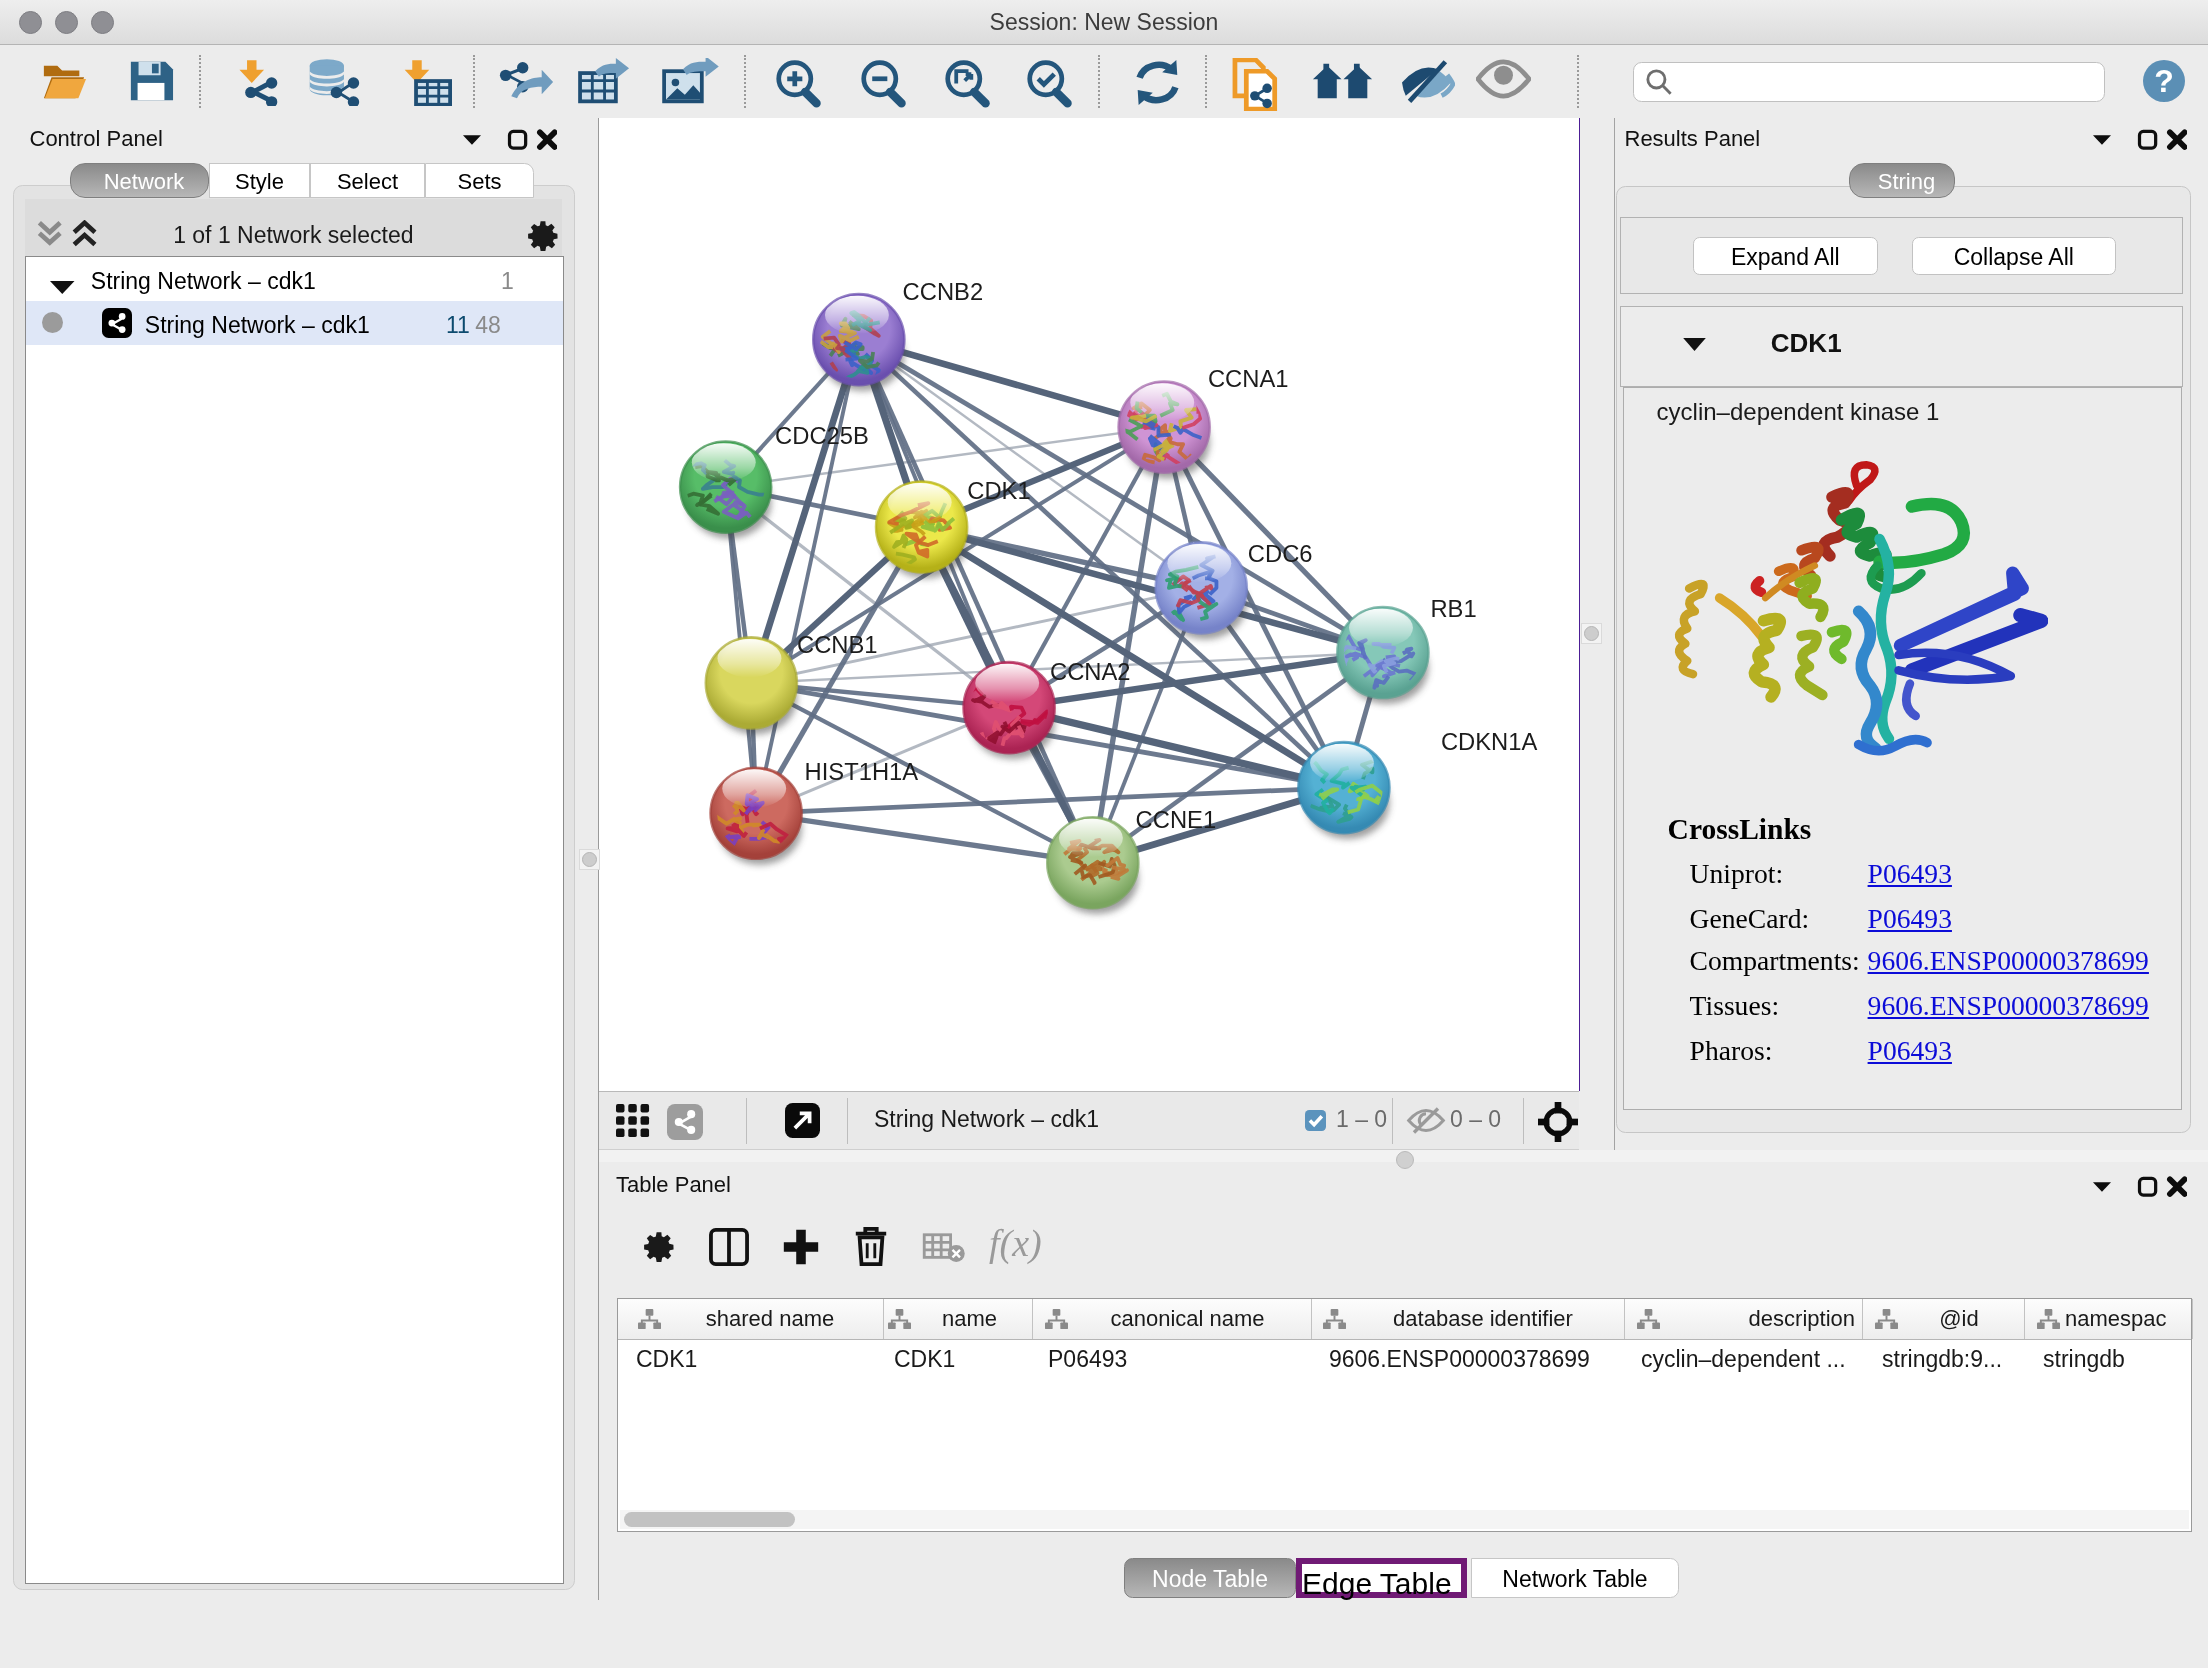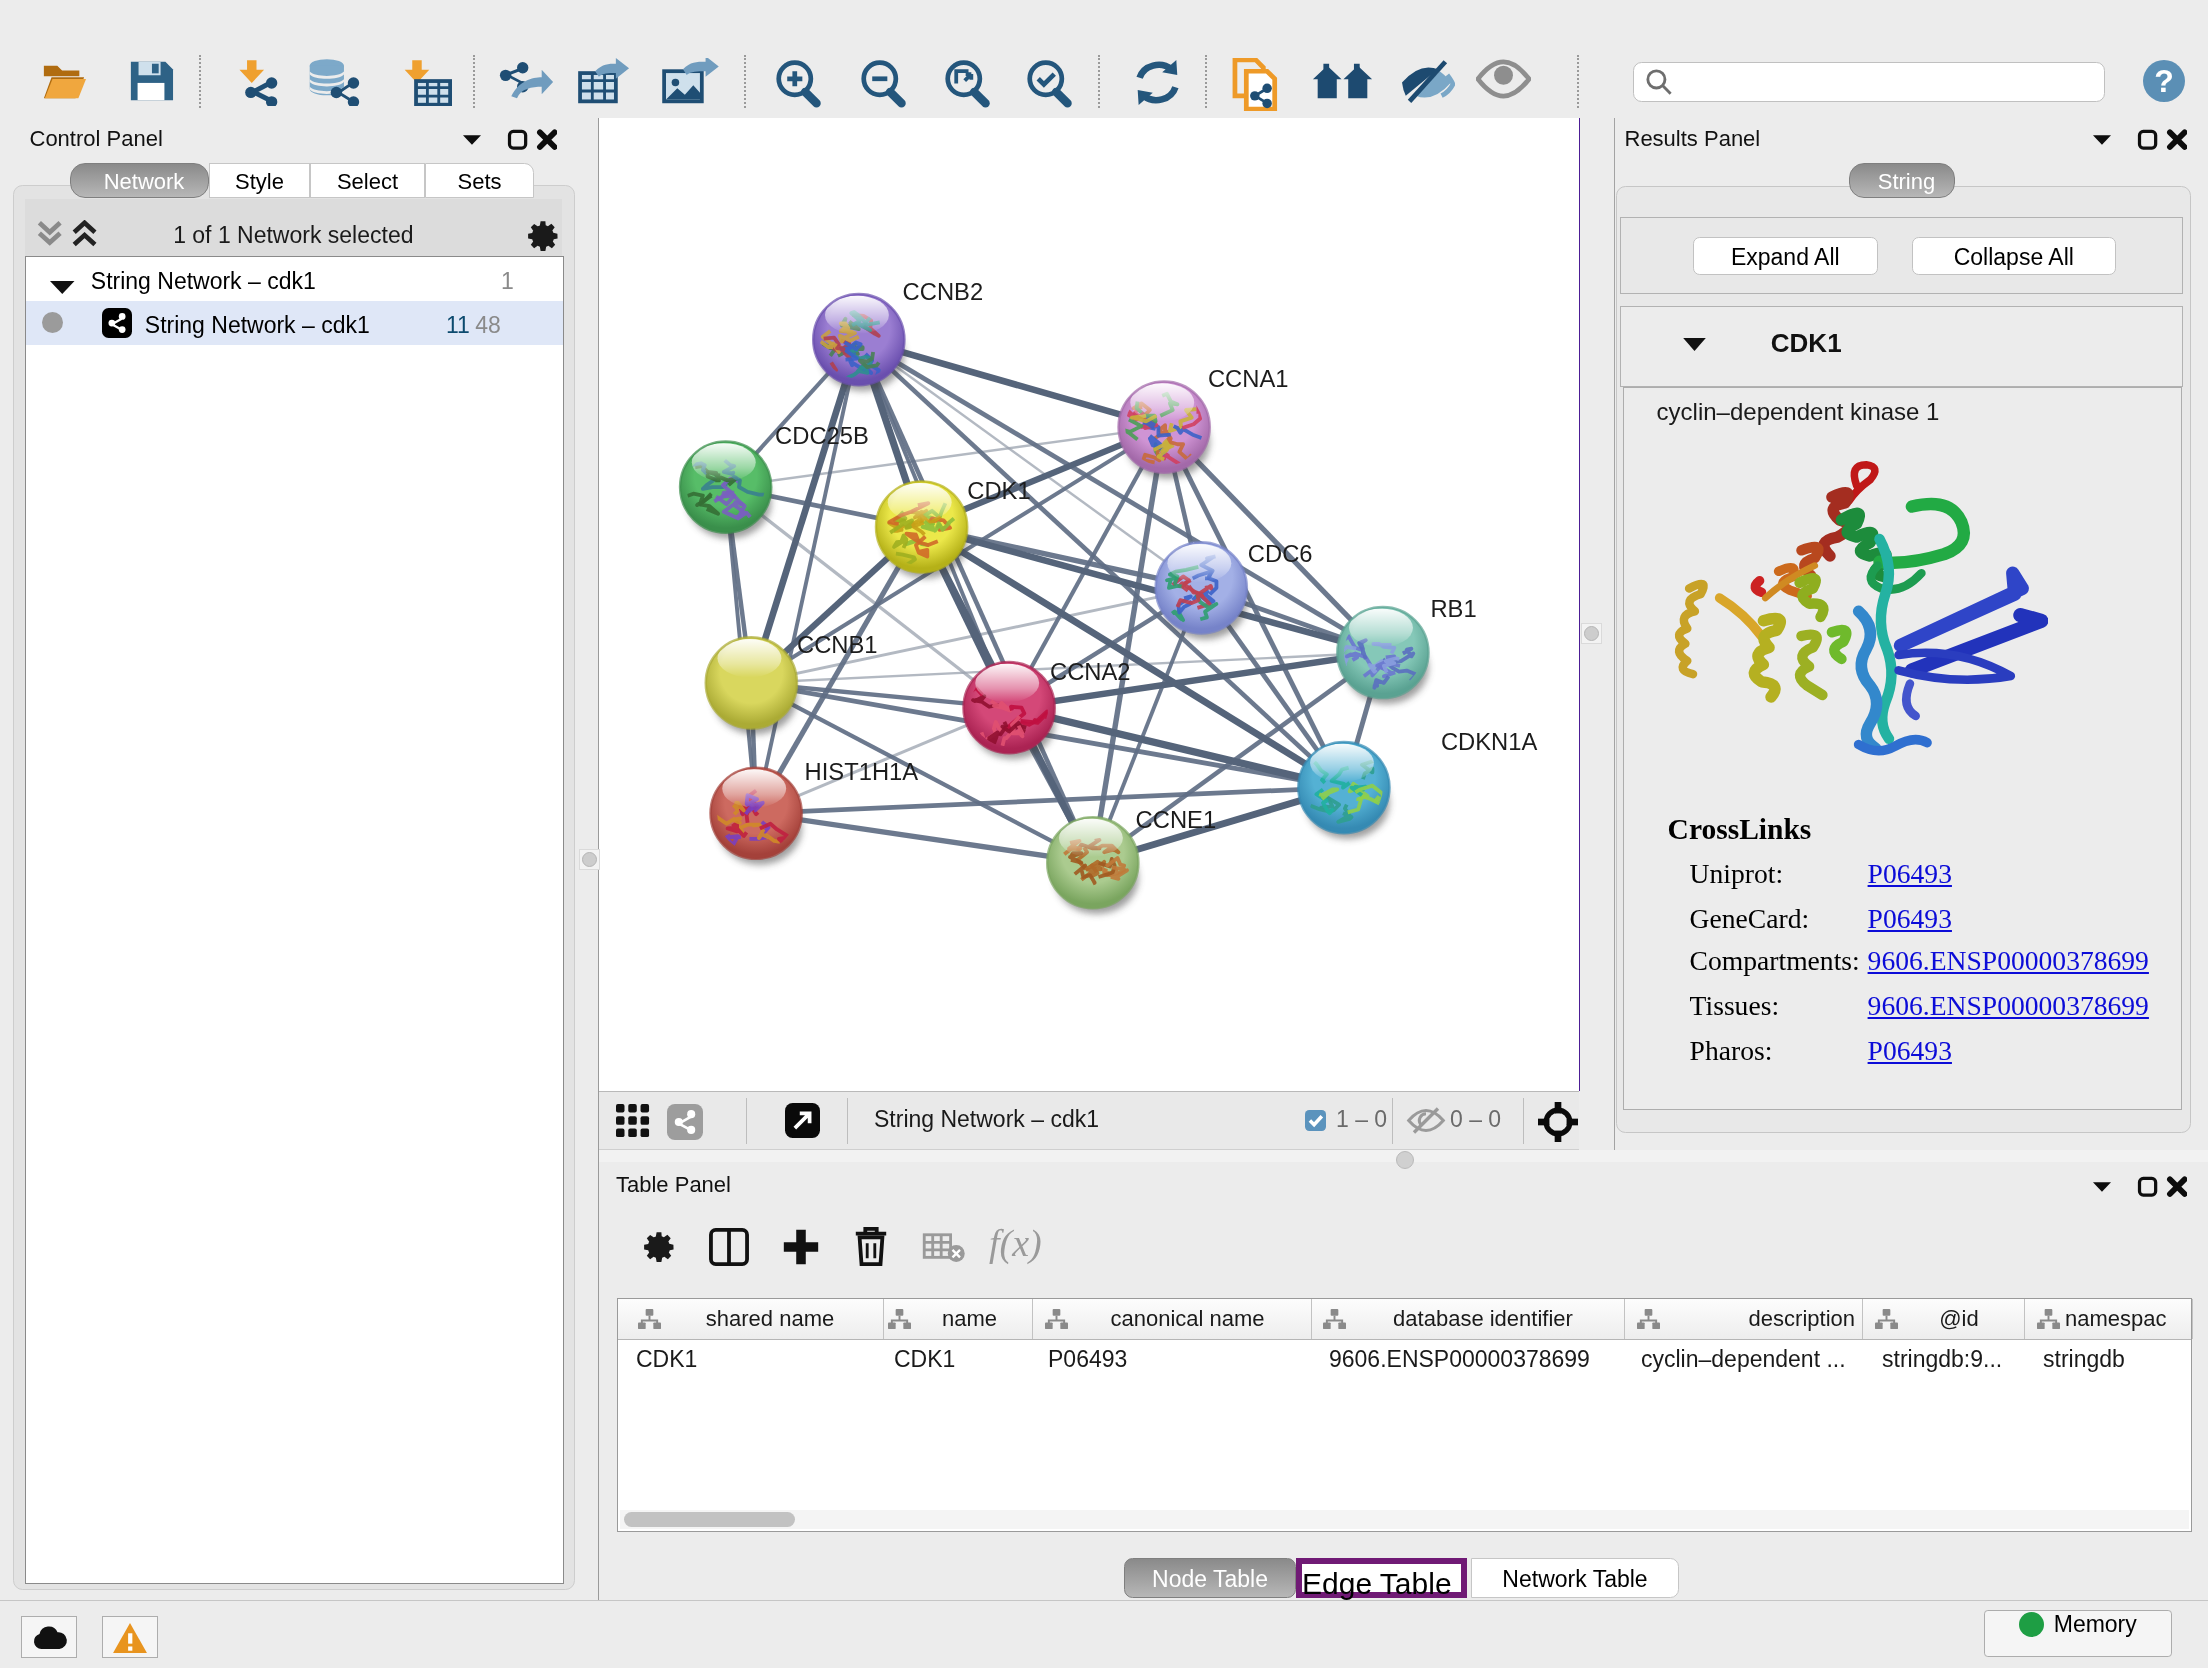--- a/index.html
+++ b/index.html
@@ -33,20 +33,26 @@
 .serif{font-family:"Liberation Serif",serif;}
 
 #tpanel{position:absolute;left:599px;top:1162px;width:1609px;height:438px;background:#ececec;}
 
 #statusbar{position:absolute;left:0;top:1600px;width:2208px;height:68px;background:#ececec;border-top:1px solid #c6c6c6;}
 .sbtn{position:absolute;top:15px;width:54px;height:40px;background:#f5f5f5;border:1px solid #adadad;text-align:center;}
 a.lnk{color:#0c0cd8;text-decoration:underline;}
 </style></head>
 <body>
 <div id="win">
+<div id="titlebar">
+  <div class="tl" style="left:19px"></div>
+  <div class="tl" style="left:55px"></div>
+  <div class="tl" style="left:91px"></div>
+  <div id="wtitle">Session: New Session</div>
+</div>
 <div id="toolbar">
 <svg class="ticon" style="left:40px" width="48" height="46" viewBox="0 0 50 48">
   <path d="M4 8 h14 l5 5 h18 v6 H4 z" fill="#b06c10"></path>
   <path d="M4 12 v30 l8-22 h34 l-9 22 H4 z" fill="#b06c10"></path>
   <path d="M13 22 h35 l-8 20 H5 z" fill="#f0a73e"></path>
 </svg>
 <svg class="ticon" style="left:127px" width="48" height="46" viewBox="0 0 50 48">
   <path d="M4 4 h36 l8 8 v32 H4 z" fill="#2e6286"></path>
   <rect x="12" y="4" width="23" height="14" fill="#cfe0ec"></rect>
   <rect x="26" y="6" width="7" height="10" fill="#2e6286"></rect>
@@ -880,26 +886,13 @@
         <div class="abs" style="left:1264px;top:47px;font-size:23px;color:#1a1a1a;white-space:nowrap;">stringdb:9...</div>
         <div class="abs" style="left:1425px;top:47px;font-size:23px;color:#1a1a1a;white-space:nowrap;">stringdb</div>
         <div class="abs" style="left:1.9px;top:211px;width:1569px;height:19px;background:#f4f4f4;">
           <div class="abs" style="left:3.8px;top:1.9px;width:171px;height:15px;border-radius:7.6px;background:#c2c2c2;"></div>
         </div>
   </div>
   <div class="abs" style="left:525px;top:396px;width:172px;height:40px;background:linear-gradient(#8a8a8a,#b7b7b7);border:1px solid #7f7f7f;border-radius:8.6px;color:#fff;font-size:23px;text-align:center;line-height:40px;box-sizing:border-box;">Node Table</div>
   <div class="abs" style="left:697px;top:396px;width:171px;height:40px;background:#fff;border:6px solid #701a75;font-size:30px;text-align:left;line-height:40px;box-sizing:border-box;">Edge Table</div>
   <div class="abs" style="left:872px;top:396px;width:208px;height:40px;background:#fff;border:1px solid #c6c6c6;border-radius:0 8.6px 8.6px 0;font-size:23px;text-align:center;line-height:40px;box-sizing:border-box;">Network Table</div>
 </div>
-<div id="statusbar">
-  <div class="sbtn" style="left:21px"><svg style="margin-top:6.7px" width="38" height="27" viewBox="0 0 40 28">
-          <path d="M12 26 a8 8 0 0 1 -2-15.7 A10 10 0 0 1 29 8.5 A7.5 7.5 0 0 1 31 26 z" fill="#111"></path>
-        </svg></div>
-  <div class="sbtn" style="left:102px"><svg style="margin-top:4.8px" width="36" height="32" viewBox="0 0 38 34">
-          <path d="M19 1 L37 33 H1 z" fill="#e8941f"></path>
-          <rect x="17" y="12" width="4.5" height="11" fill="#fff"></rect>
-          <rect x="17" y="26" width="4.5" height="4.5" fill="#fff"></rect>
-        </svg></div>
-  <div class="sbtn" style="left:1984px;top:8.6px;width:186px;height:45px;border-radius:3.8px;">
-    <span style="display:inline-block;width:25px;height:25px;border-radius:50%;background:#1e9e44;vertical-align:middle;margin-right:9.5px;"></span><span style="font-size:23px;vertical-align:middle;">Memory</span>
-  </div>
-</div>
 </div>
 
 </body></html>

